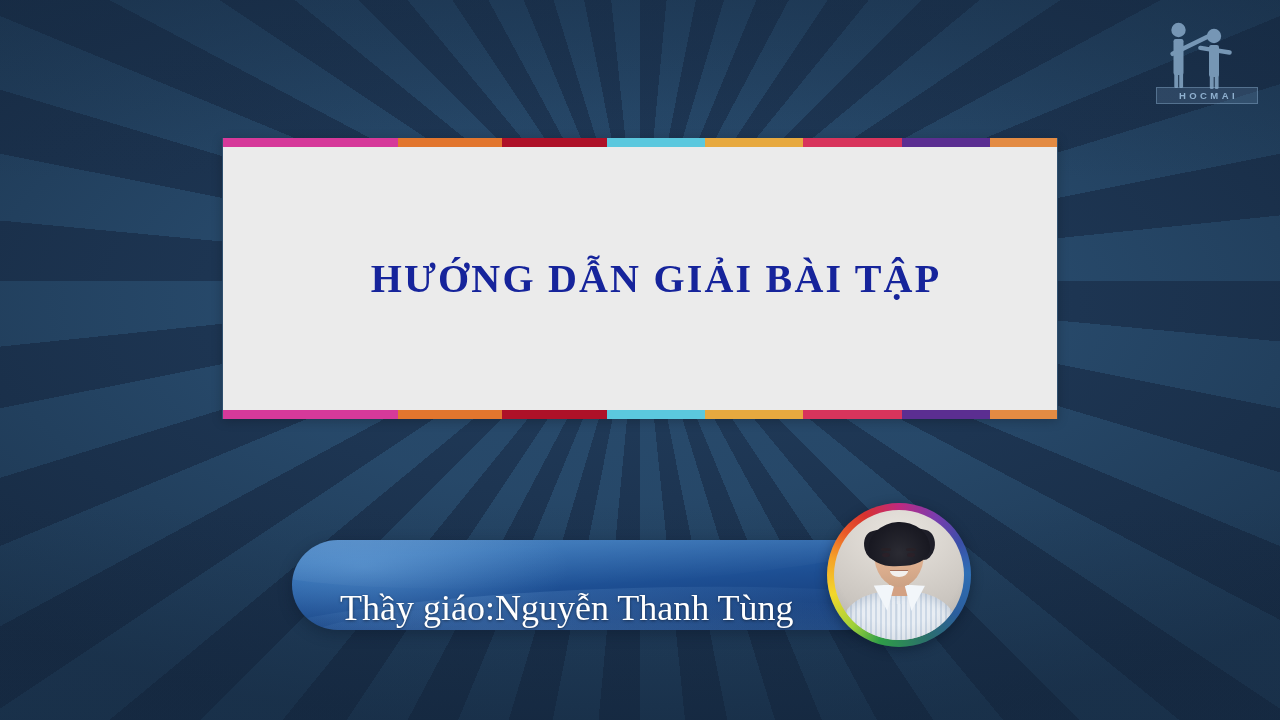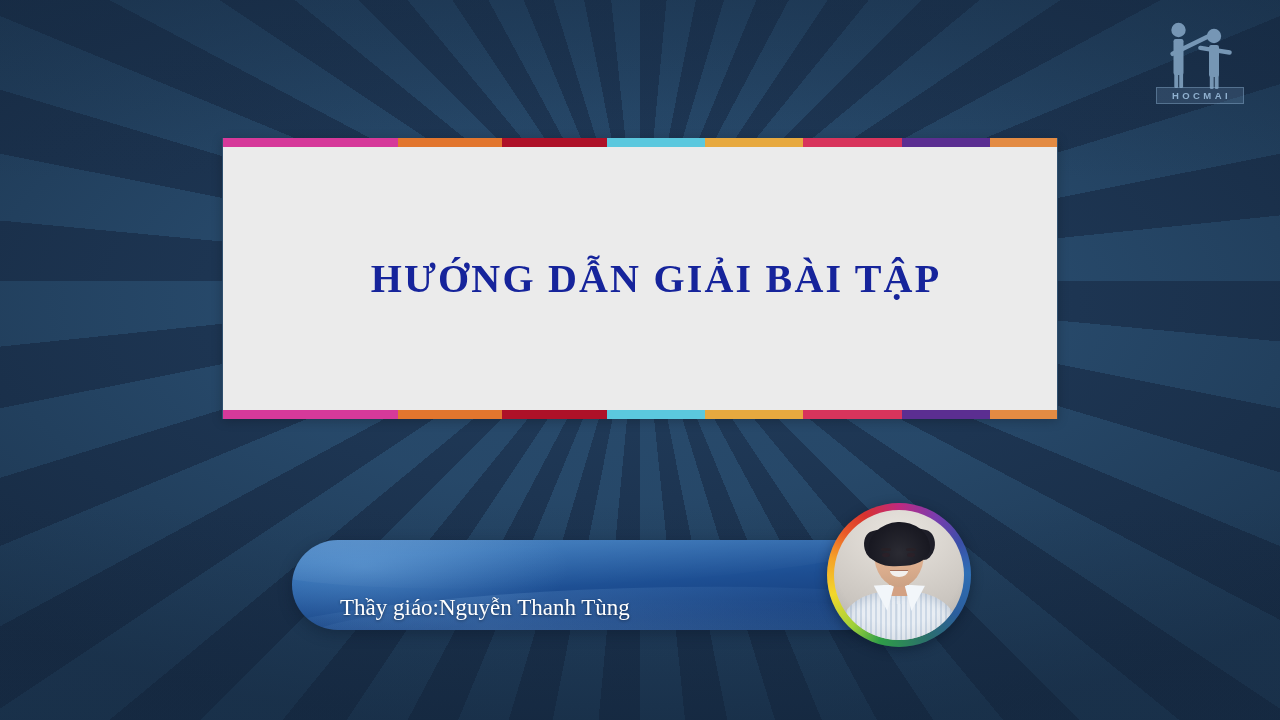--- a/index.html
+++ b/index.html
@@ -64,21 +64,21 @@
     right: 30px;
     top: 16px;
     width: 100px;
     height: 90px;
   }
   .logo svg { display: block; }
   .logo-wordmark {
     position: absolute;
     left: 6px;
     bottom: 2px;
-    width: 88px;
+    width: 102px;
     height: 17px;
     background: rgba(119,154,190,0.22);
     border: 1px solid rgba(139,173,205,0.42);
     box-sizing: border-box;
     color: #8fb0cf;
     font-family: "Liberation Sans", sans-serif;
     font-size: 9.5px;
     font-weight: 700;
     letter-spacing: 3.4px;
     text-align: center;
@@ -183,21 +183,21 @@
     border-radius: 50% 50% 0 0 / 100% 100% 0 0;
   }
   .teacher-name {
     position: absolute;
     left: 0; right: 0; top: 0; bottom: 0;
     display: flex;
     align-items: center;
     padding-left: 48px;
     color: #ffffff;
     font-family: "Liberation Serif", serif;
-    font-size: 23px;
+    font-size: 36px;
     white-space: nowrap;
     text-shadow: 0 1px 3px rgba(0,0,0,0.45);
     box-sizing: border-box;
     margin-top: 45px;
   }
 
   
   .avatar {
     position: absolute;
     left: 827px;

